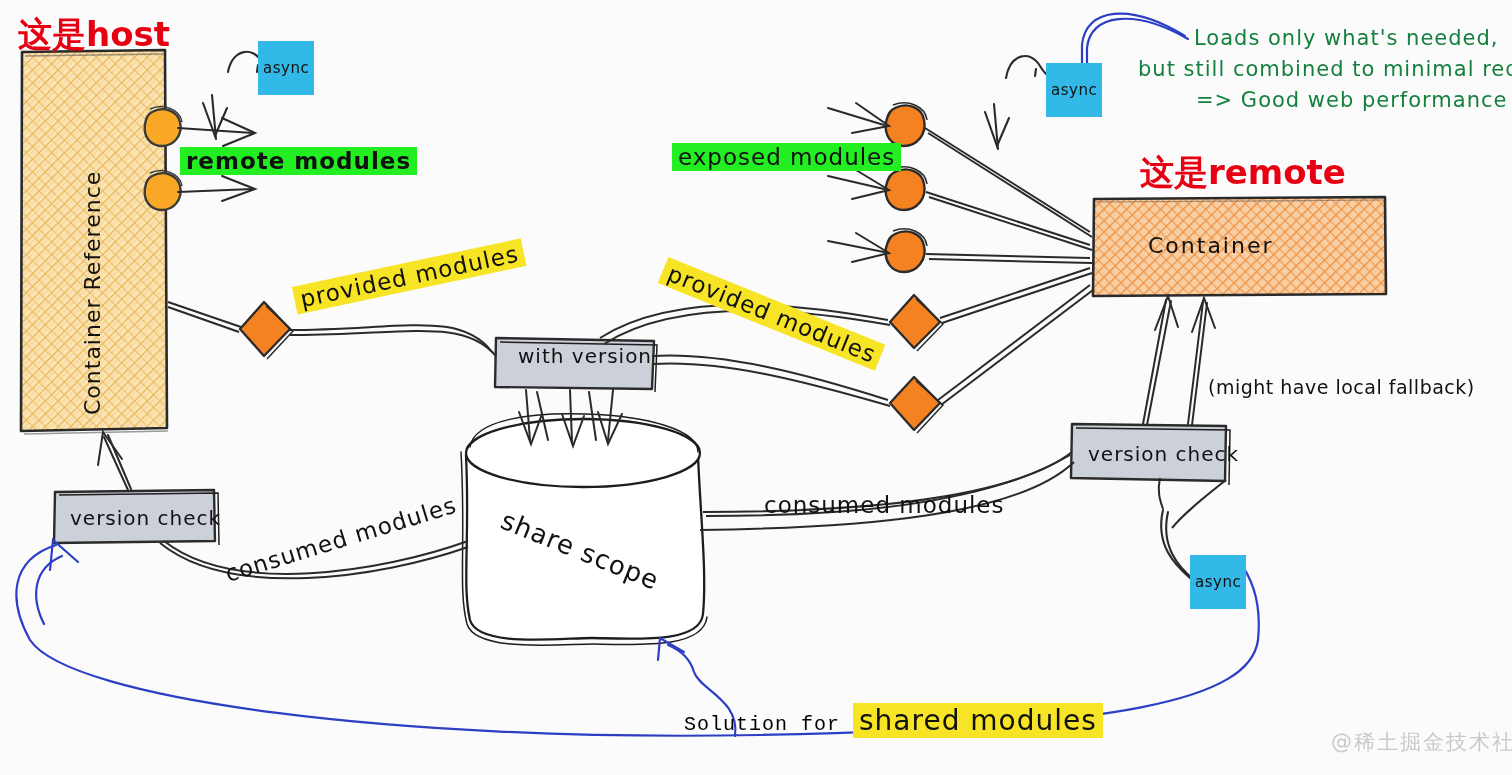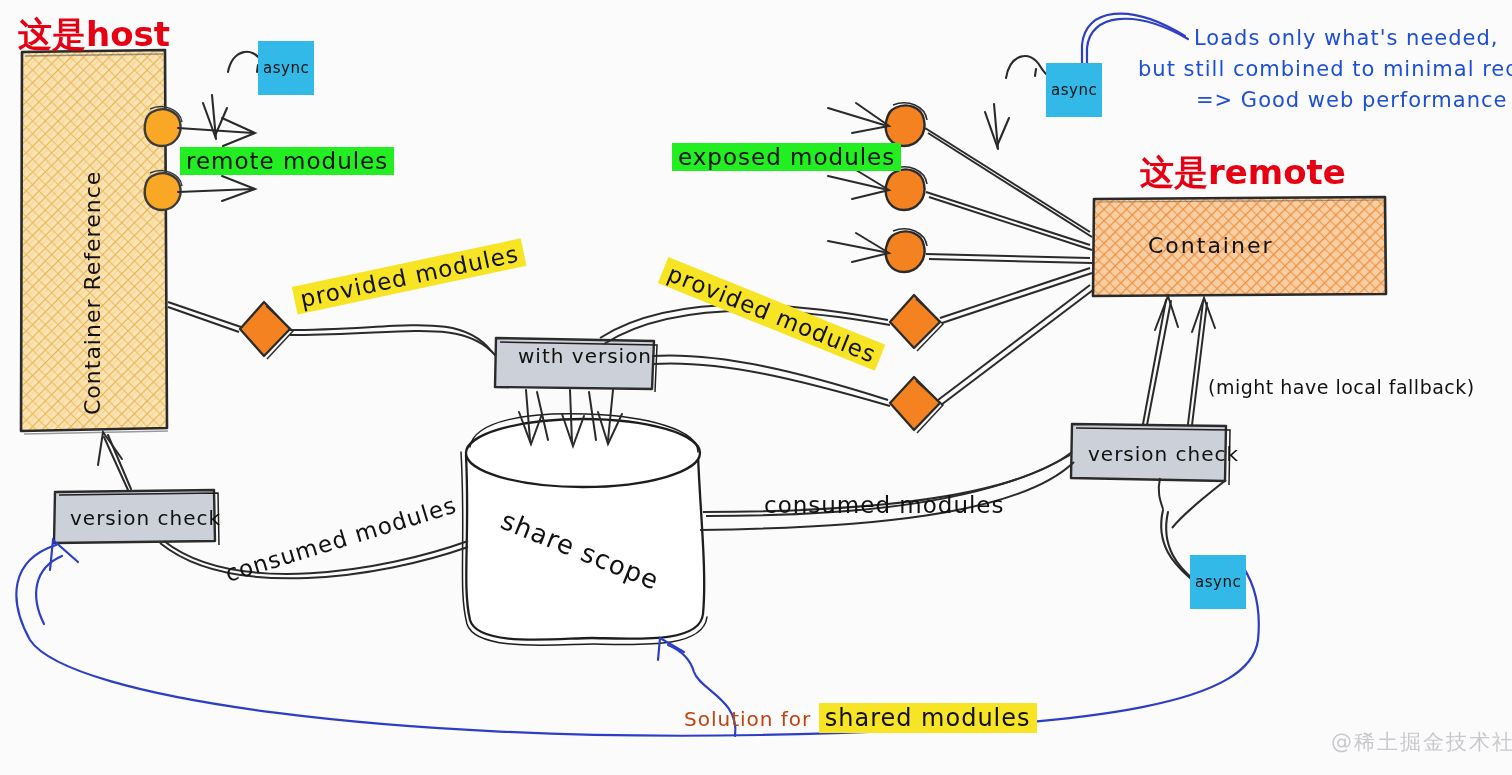--- a/index.html
+++ b/index.html
@@ -8,22 +8,22 @@
   #stage{position:relative;width:1512px;height:775px;background:#fbfbfc;}
   svg#canvas{position:absolute;left:0;top:0;width:1512px;height:775px;}
   .lbl{position:absolute;white-space:nowrap;}
   .hl-green{background:#22ee22;color:#111;font-size:23px;padding:1px 6px;
             font-family:"DejaVu Sans","Liberation Sans",sans-serif;letter-spacing:1px;}
   .hl-yellow{background:#f7e425;color:#111;font-size:23px;padding:1px 6px;letter-spacing:1px;}
   .hl-cyan{background:#33b9e8;color:#111;font-size:15px;padding:18px 5px;letter-spacing:.5px;}
   .cn-red{color:#e60012;font-weight:bold;font-size:34px;letter-spacing:0;}
   .ink{color:#111;font-size:21px;letter-spacing:1px;}
   .ink-sm{color:#111;font-size:19px;letter-spacing:.5px;}
-  .blue-ink{color:#1d4ed8;font-size:21px;letter-spacing:1px;}
-  .blue-ink-sm{color:#c2410c;font-size:20px;letter-spacing:1px;}
+  .blue-ink{color:#15803d;font-size:21px;letter-spacing:1px;}
+  .blue-ink-sm{color:#000000;font-size:20px;letter-spacing:1px;font-family:Liberation Mono, monospace;}
   .wm{color:#c9c9cd;font-size:21px;letter-spacing:2px;}
   .rot-vert{transform:rotate(-90deg);transform-origin:left top;}
   .rot-up{transform:rotate(-12deg);transform-origin:left top;}
   .rot-up2{transform:rotate(-17deg);transform-origin:left top;}
   .rot-dn{transform:rotate(22deg);transform-origin:left top;}
   .boxlabel{position:absolute;color:#111;font-size:20px;letter-spacing:1px;}
 </style>
 </head>
 <body>
 
@@ -248,21 +248,21 @@
   <div class="lbl ink" style="left:1148px;top:233px;font-size:22px;letter-spacing:2px;">Container</div>
 
   <div class="lbl ink rot-dn" style="left:508px;top:505px;font-size:26px;">share scope</div>
 
   <div class="boxlabel" style="left:518px;top:344px;">with version</div>
 
   <div class="boxlabel" style="left:70px;top:506px;">version check</div>
 
   <div class="boxlabel" style="left:1088px;top:442px;">version check</div>
 
-  <div class="lbl" style="left:180px;top:148px;">
+  <div class="lbl" style="left:180px;top:148px;font-weight:bold;">
     <span class="hl-green">remote modules</span>
   </div>
 
   <div class="lbl" style="left:628px;top:144px;padding-left:44px;">
     <span class="hl-green">exposed modules</span>
   </div>
 
   <div class="lbl rot-up" style="left:292px;top:288px;">
     <span class="hl-yellow">provided modules</span>
   </div>
@@ -285,18 +285,18 @@
     <span class="hl-cyan">async</span>
   </div>
 
   <div class="lbl blue-ink" style="left:1194px;top:26px;">Loads only what's needed,</div>
   <div class="lbl blue-ink" style="left:1138px;top:57px;">but still combined to minimal requests</div>
   <div class="lbl blue-ink" style="left:1196px;top:88px;">=&gt; Good web performance</div>
 
   <div class="lbl ink-sm" style="left:1208px;top:376px;">(might have local fallback)</div>
 
   <div class="lbl" style="left:684px;top:704px;">
-    <span class="blue-ink-sm">Solution for </span><span class="hl-yellow" style="font-size:24px;">shared modules</span>
+    <span class="blue-ink-sm">Solution for </span><span class="hl-yellow" style="font-size:28px;">shared modules</span>
   </div>
 
   <div class="lbl wm" style="left:1331px;top:728px;">@稀土掘金技术社区</div>
 
 </div>
 
 </body></html>

